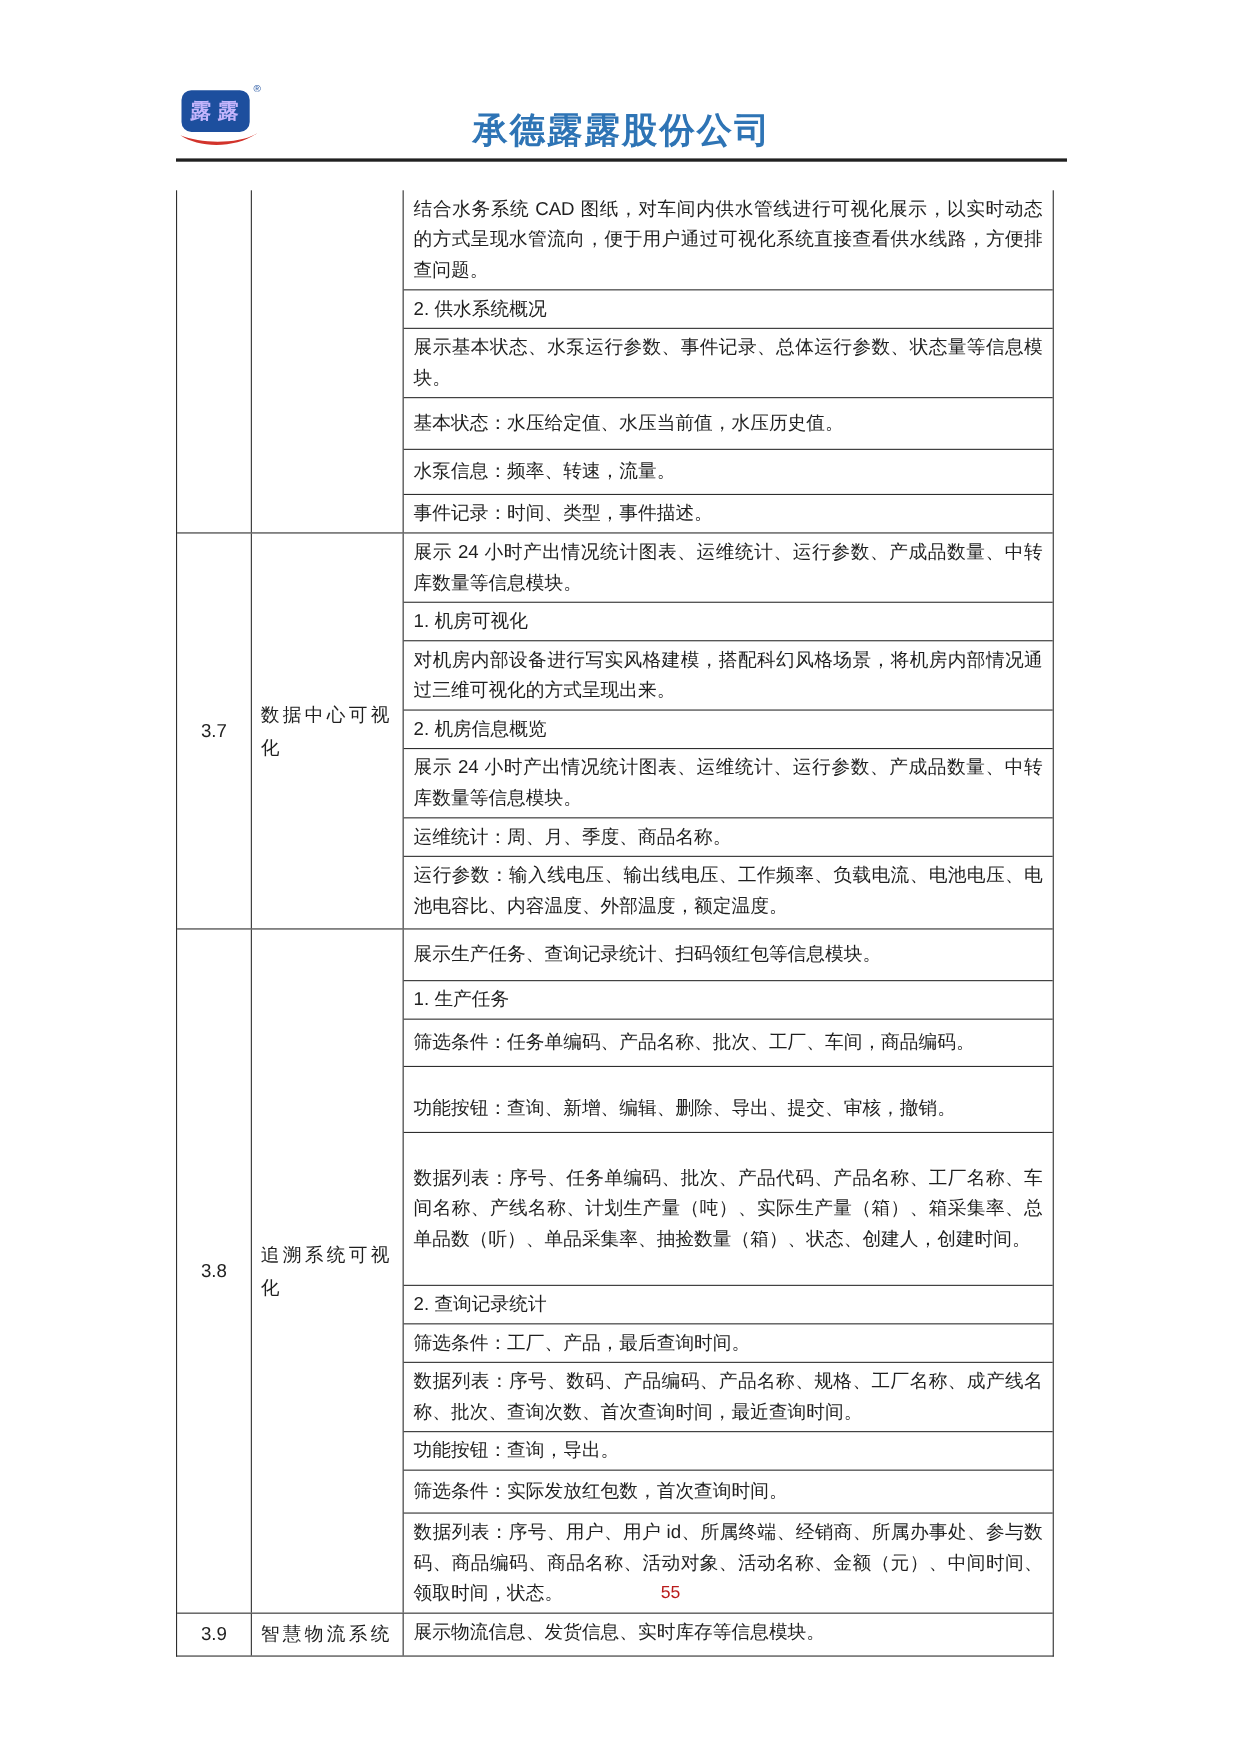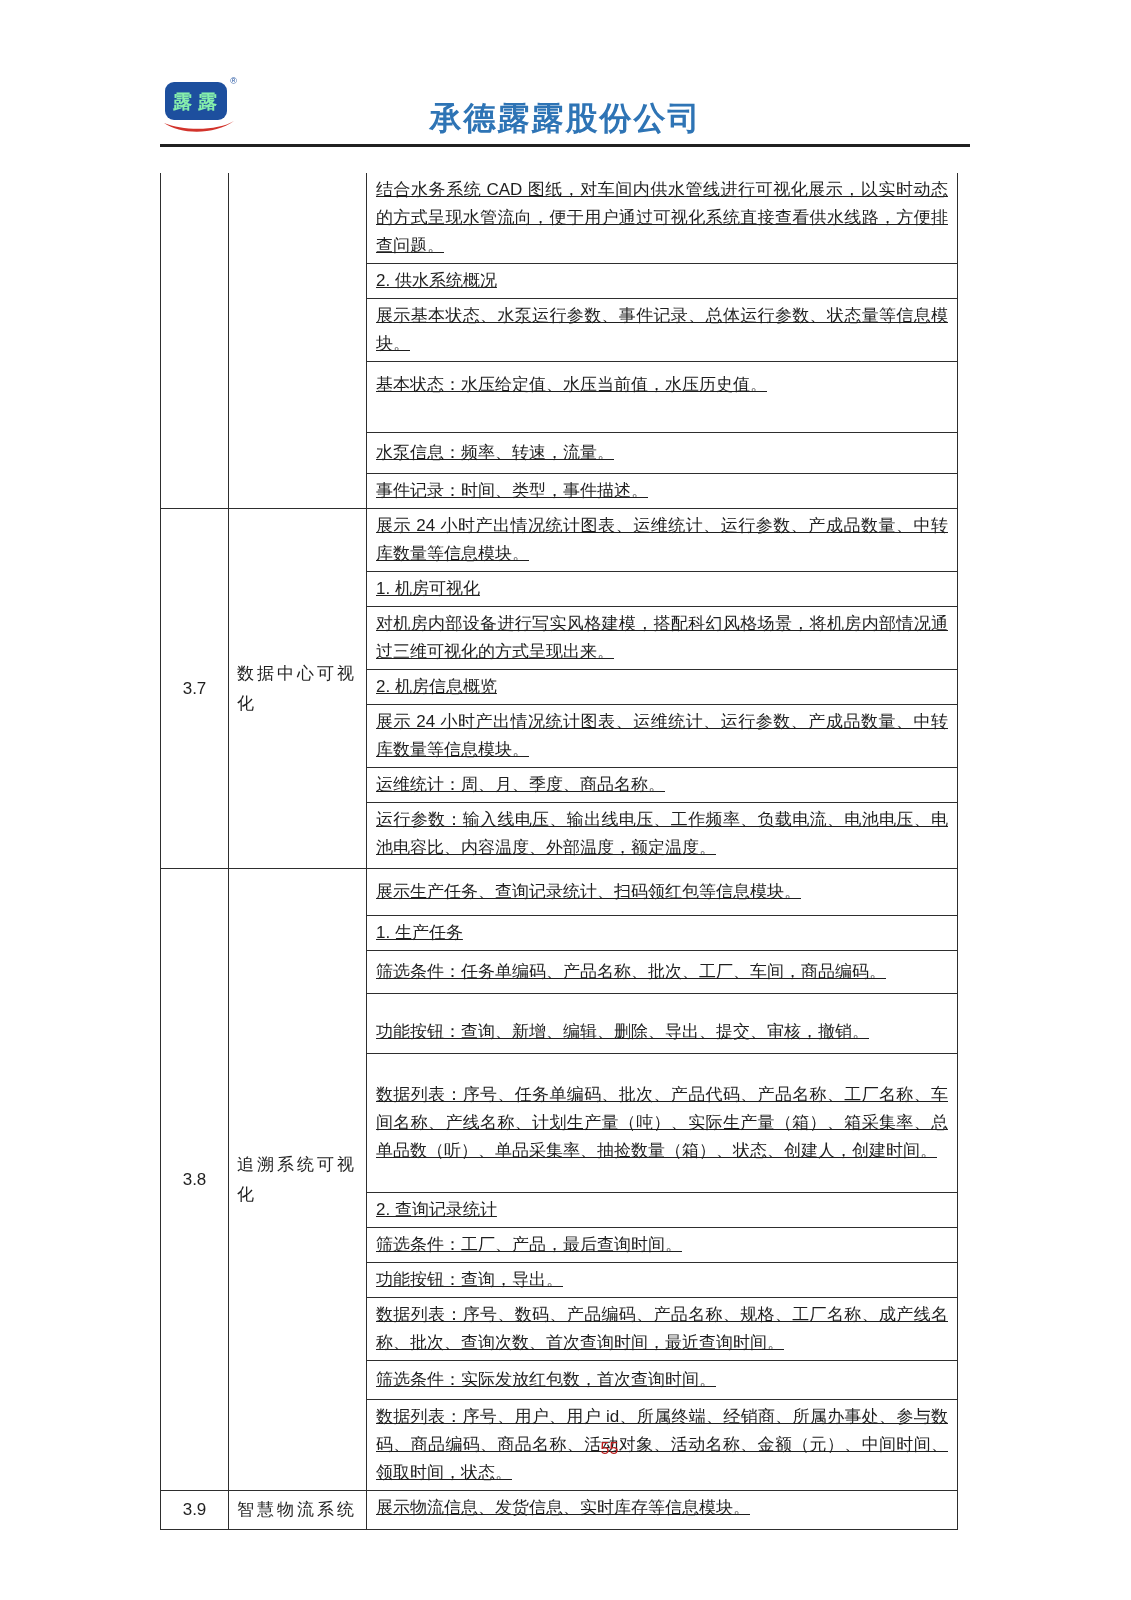--- a/index.html
+++ b/index.html
@@ -18,21 +18,21 @@
   .header { position: absolute; top: 0; left: 0; width: 100%; height: 150px; }
   .logo { position: absolute; left: 163px; top: 76px; width: 78px; height: 60px; }
   .logo-box {
     position: absolute; left: 2px; top: 6px;
     width: 62px; height: 38px;
     background: var(--logo-blue, #1d4f9e);
     border-radius: 9px;
     display: flex; align-items: center; justify-content: center;
   }
   .logo-chars {
-    color: #86efac; font-size: 19px; font-weight: bold;
+    color: #c4b5fd; font-size: 19px; font-weight: bold;
     letter-spacing: 6px; margin-left: 4px; line-height: 1; text-align: center;
   }
   .logo-reg {
     position: absolute; right: 4px; top: 0;
     font-size: 9px; color: var(--logo-blue, #1d4f9e);
   }
   .logo-swoosh { position: absolute; left: 0; top: 44px; }
   .page-title {
     position: absolute; top: 97px; left: 0; width: 100%;
     text-align: center;
@@ -61,32 +61,32 @@
     border-right: 1.5px solid #2e2e2e;
     display: flex; align-items: center; justify-content: center;
   }
   .cell-label {
     width: 138px; flex: 0 0 138px;
     border-right: 1.5px solid #2e2e2e;
     display: flex; align-items: center;
     padding: 4px 2px 4px 8px;
     letter-spacing: 3px; line-height: 30px;
   }
-  .cell-content { flex: 1 1 auto; min-width: 0; text-decoration: underline; }
+  .cell-content { flex: 1 1 auto; min-width: 0; }
   .subrow {
     padding: 3px 9px;
     line-height: 28px;
     text-align: justify;
     text-justify: inter-ideograph;
   }
   .subrow + .subrow { border-top: 1px solid #2e2e2e; }
 
   
   .block:nth-child(1) .subrow:nth-child(4) { padding-top: 9px; padding-bottom: 9px; }
-  .block:nth-child(1) .subrow:nth-child(5) { padding-top: 6px; padding-bottom: 6px; margin-top: 24px; }
+  .block:nth-child(1) .subrow:nth-child(5) { padding-top: 6px; padding-bottom: 6px; }
   .block:nth-child(2) .subrow:nth-child(7) { padding-bottom: 6px; }
   .block:nth-child(3) .subrow:nth-child(1) { padding-top: 9px; padding-bottom: 9px; }
   .block:nth-child(3) .subrow:nth-child(3) { padding-top: 7px; padding-bottom: 7px; }
   .block:nth-child(3) .subrow:nth-child(4) { padding-top: 24px; padding-bottom: 7px; }
   .block:nth-child(3) .subrow:nth-child(5) { padding-top: 27px; padding-bottom: 27px; }
   .block:nth-child(3) .subrow:nth-child(10) { padding-top: 5px; padding-bottom: 5px; }
 
   
   .footer {
     position: absolute; top: 1440px; left: 0; width: 100%;
@@ -142,22 +142,22 @@
         <div class="cell cell-num">3.8</div>
         <div class="cell cell-label">追溯系统可视化</div>
         <div class="cell cell-content">
           <div class="subrow">展示生产任务、查询记录统计、扫码领红包等信息模块。</div>
           <div class="subrow">1. 生产任务</div>
           <div class="subrow">筛选条件：任务单编码、产品名称、批次、工厂、车间，商品编码。</div>
           <div class="subrow">功能按钮：查询、新增、编辑、删除、导出、提交、审核，撤销。</div>
           <div class="subrow">数据列表：序号、任务单编码、批次、产品代码、产品名称、工厂名称、车间名称、产线名称、计划生产量（吨）、实际生产量（箱）、箱采集率、总单品数（听）、单品采集率、抽捡数量（箱）、状态、创建人，创建时间。</div>
           <div class="subrow">2. 查询记录统计</div>
           <div class="subrow">筛选条件：工厂、产品，最后查询时间。</div>
+          <div class="subrow">数据列表：序号、数码、产品编码、产品名称、规格、工厂名称、成产线名称、批次、查询次数、首次查询时间，最近查询时间。</div>
           <div class="subrow">功能按钮：查询，导出。</div>
-          <div class="subrow">数据列表：序号、数码、产品编码、产品名称、规格、工厂名称、成产线名称、批次、查询次数、首次查询时间，最近查询时间。</div>
           <div class="subrow">筛选条件：实际发放红包数，首次查询时间。</div>
           <div class="subrow">数据列表：序号、用户、用户 id、所属终端、经销商、所属办事处、参与数码、商品编码、商品名称、活动对象、活动名称、金额（元）、中间时间、领取时间，状态。</div>
         </div>
       </div>
       <div class="block">
         <div class="cell cell-num">3.9</div>
         <div class="cell cell-label">智慧物流系统</div>
         <div class="cell cell-content">
           <div class="subrow">展示物流信息、发货信息、实时库存等信息模块。</div>
         </div>

